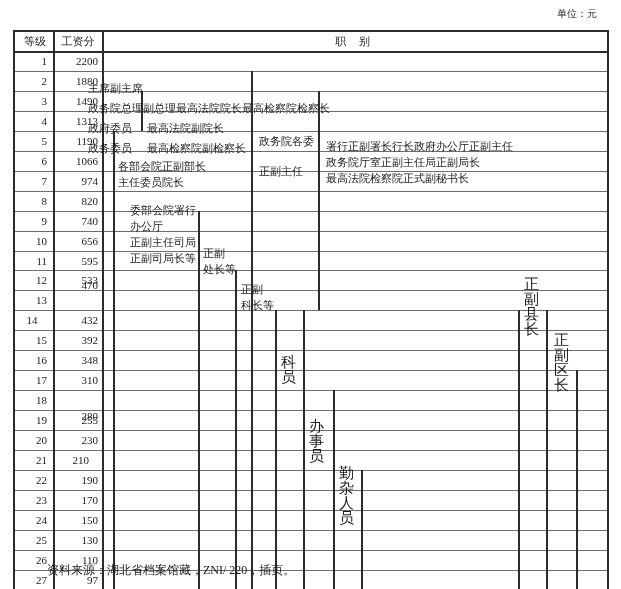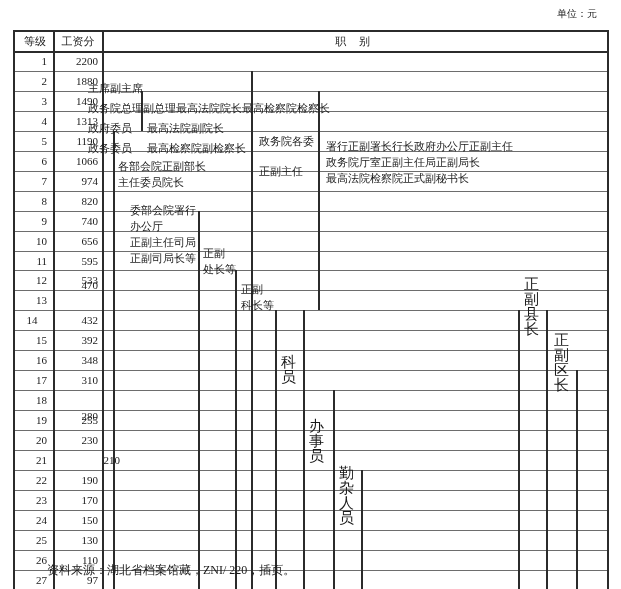--- a/index.html
+++ b/index.html
@@ -209,21 +209,21 @@
       <div class="num wage-n" style="left: 41px; top: 324.25px;">348</div>
       <div class="num grade-n" style="left: 4px; top: 344.2px;">17</div>
       <div class="num wage-n" style="left: 41px; top: 344.2px;">310</div>
       <div class="num grade-n" style="left: 4px; top: 364.15px;">18</div>
       <div class="num wage-n" style="left: 41px; top: 364.15px; margin-top: 16px;">280</div>
       <div class="num grade-n" style="left: 4px; top: 384.1px;">19</div>
       <div class="num wage-n" style="left: 41px; top: 384.1px;">255</div>
       <div class="num grade-n" style="left: 4px; top: 404.05px;">20</div>
       <div class="num wage-n" style="left: 41px; top: 404.05px;">230</div>
       <div class="num grade-n" style="left: 4px; top: 424px;">21</div>
-      <div class="num wage-n" style="left: 43px; top: 424px; padding-left: 20px;">210</div>
+      <div class="num wage-n" style="left: 32px; top: 424px;">210</div>
       <div class="num grade-n" style="left: 4px; top: 443.95px;">22</div>
       <div class="num wage-n" style="left: 41px; top: 443.95px;">190</div>
       <div class="num grade-n" style="left: 4px; top: 463.9px;">23</div>
       <div class="num wage-n" style="left: 41px; top: 463.9px;">170</div>
       <div class="num grade-n" style="left: 4px; top: 483.85px;">24</div>
       <div class="num wage-n" style="left: 41px; top: 483.85px;">150</div>
       <div class="num grade-n" style="left: 4px; top: 503.8px;">25</div>
       <div class="num wage-n" style="left: 41px; top: 503.8px;">130</div>
       <div class="num grade-n" style="left: 4px; top: 523.75px;">26</div>
       <div class="num wage-n" style="left: 41px; top: 523.75px;">110</div>

